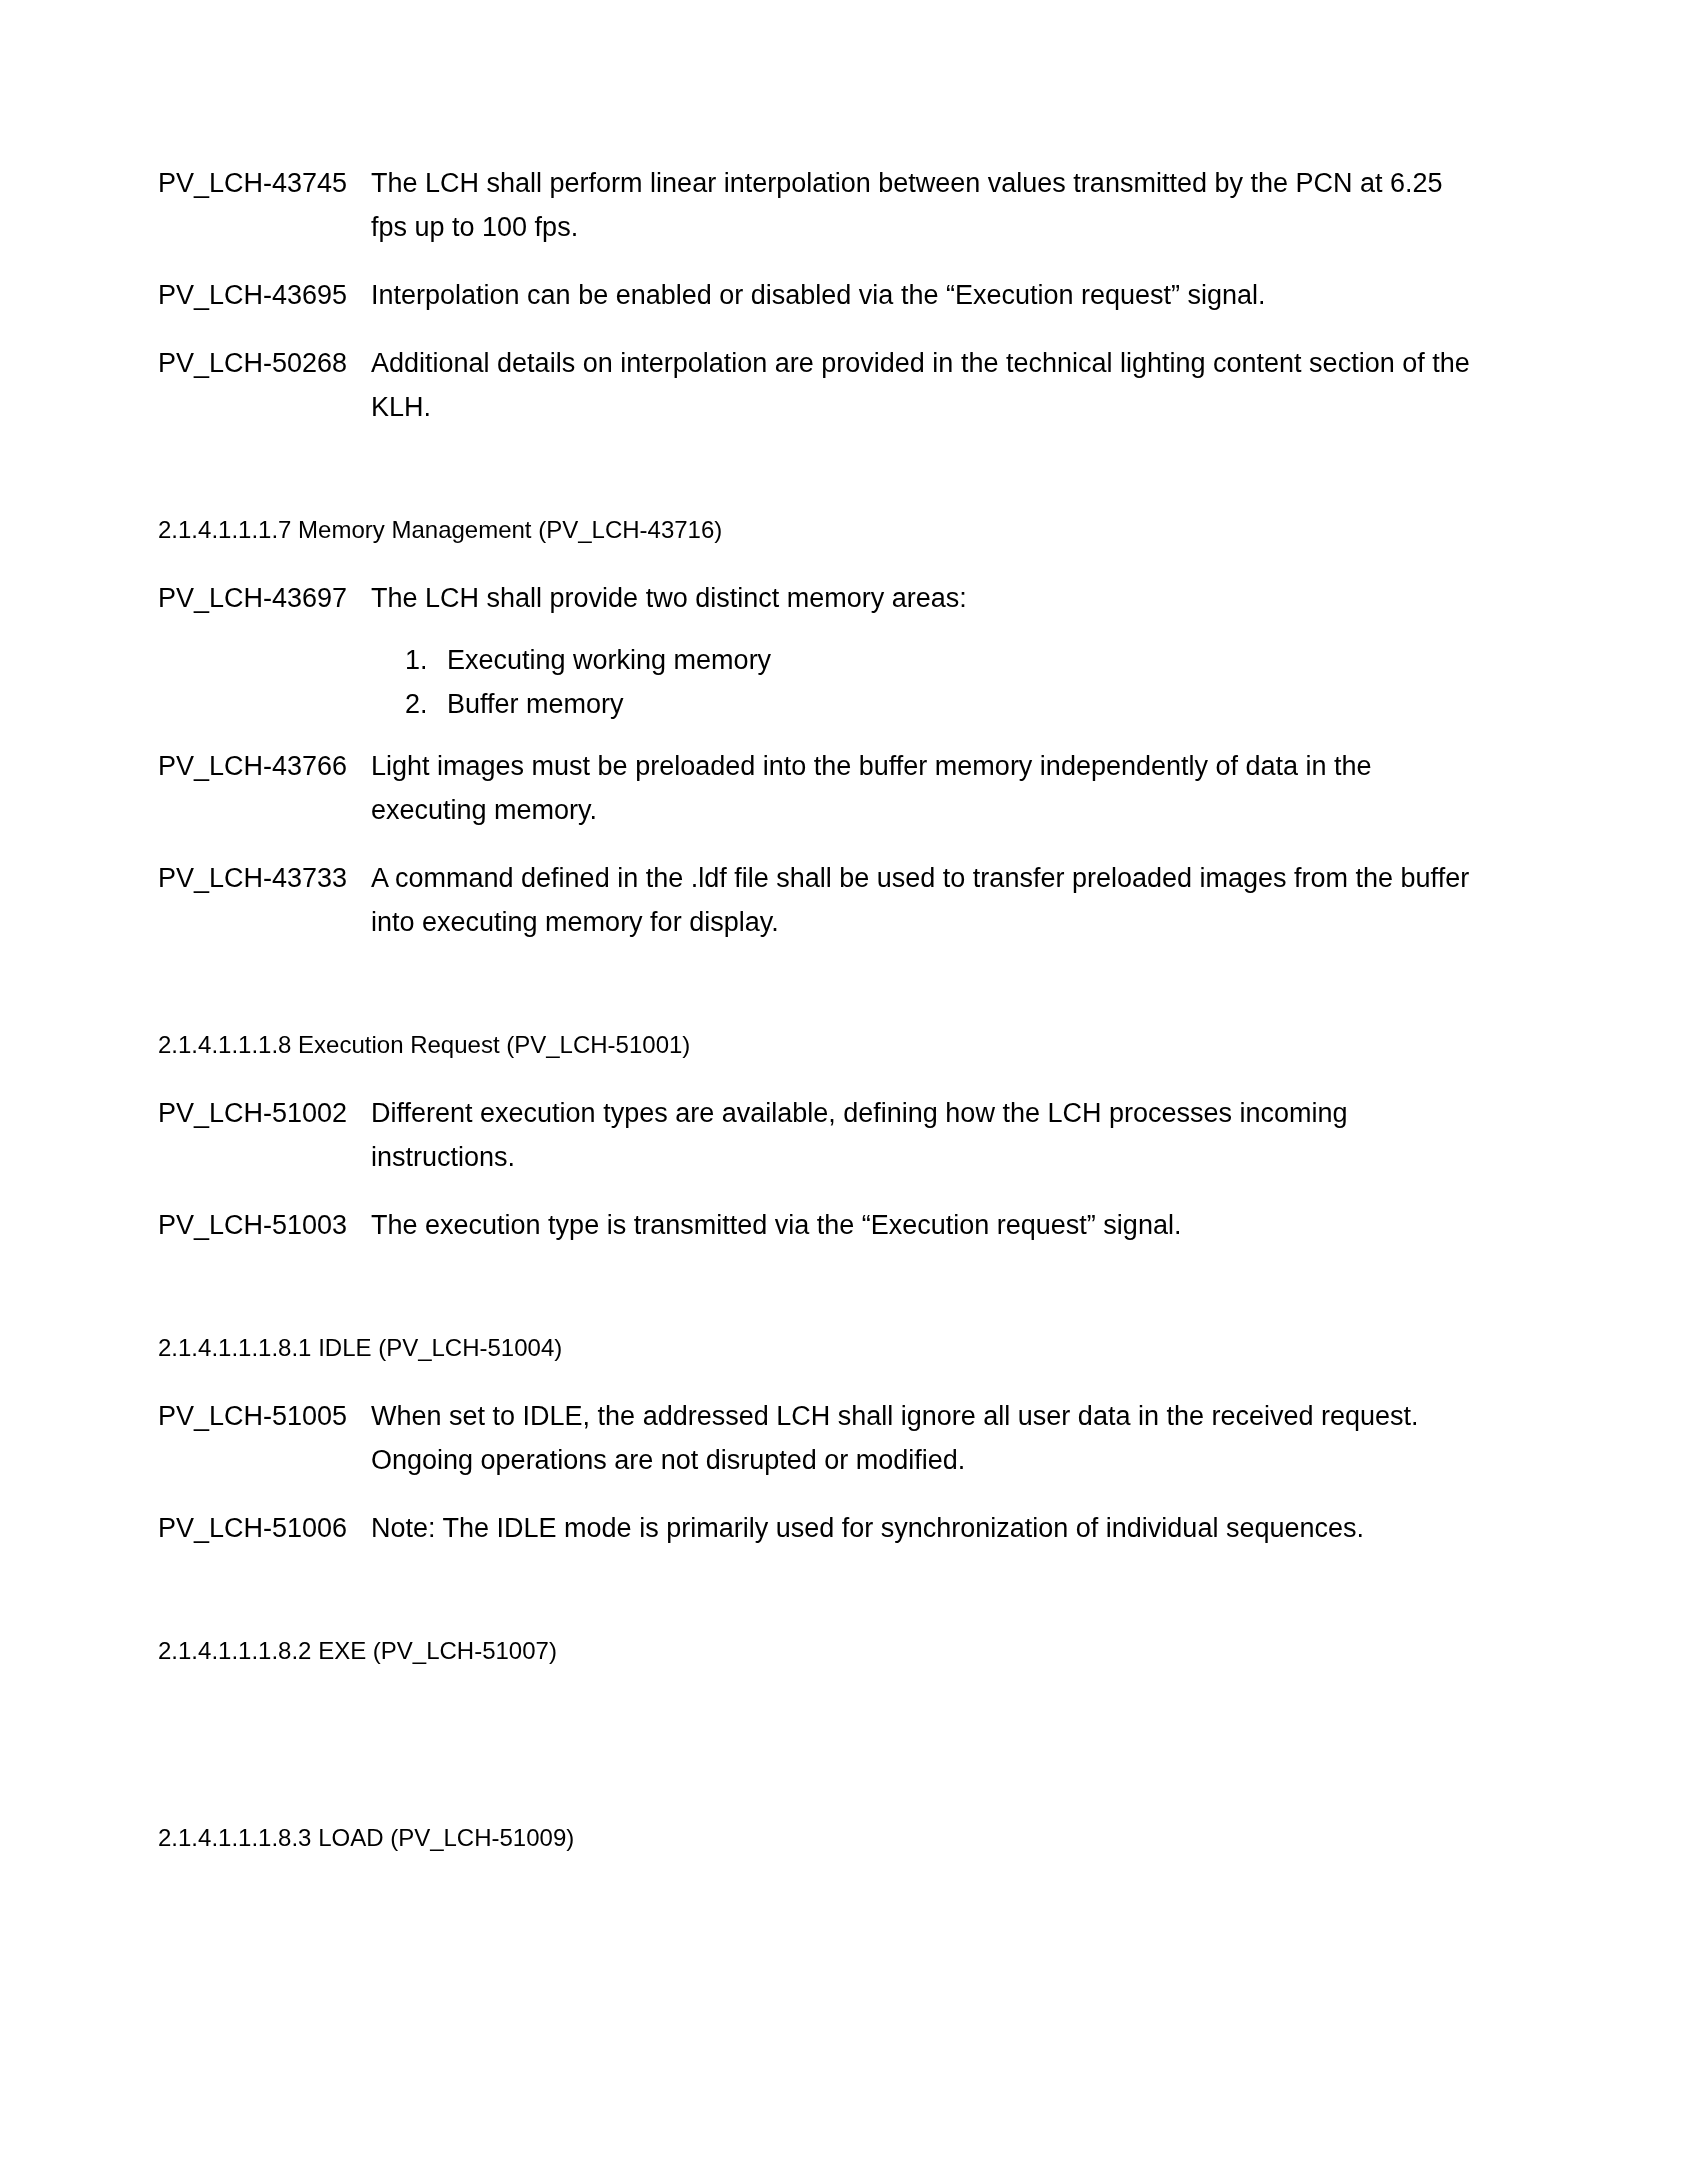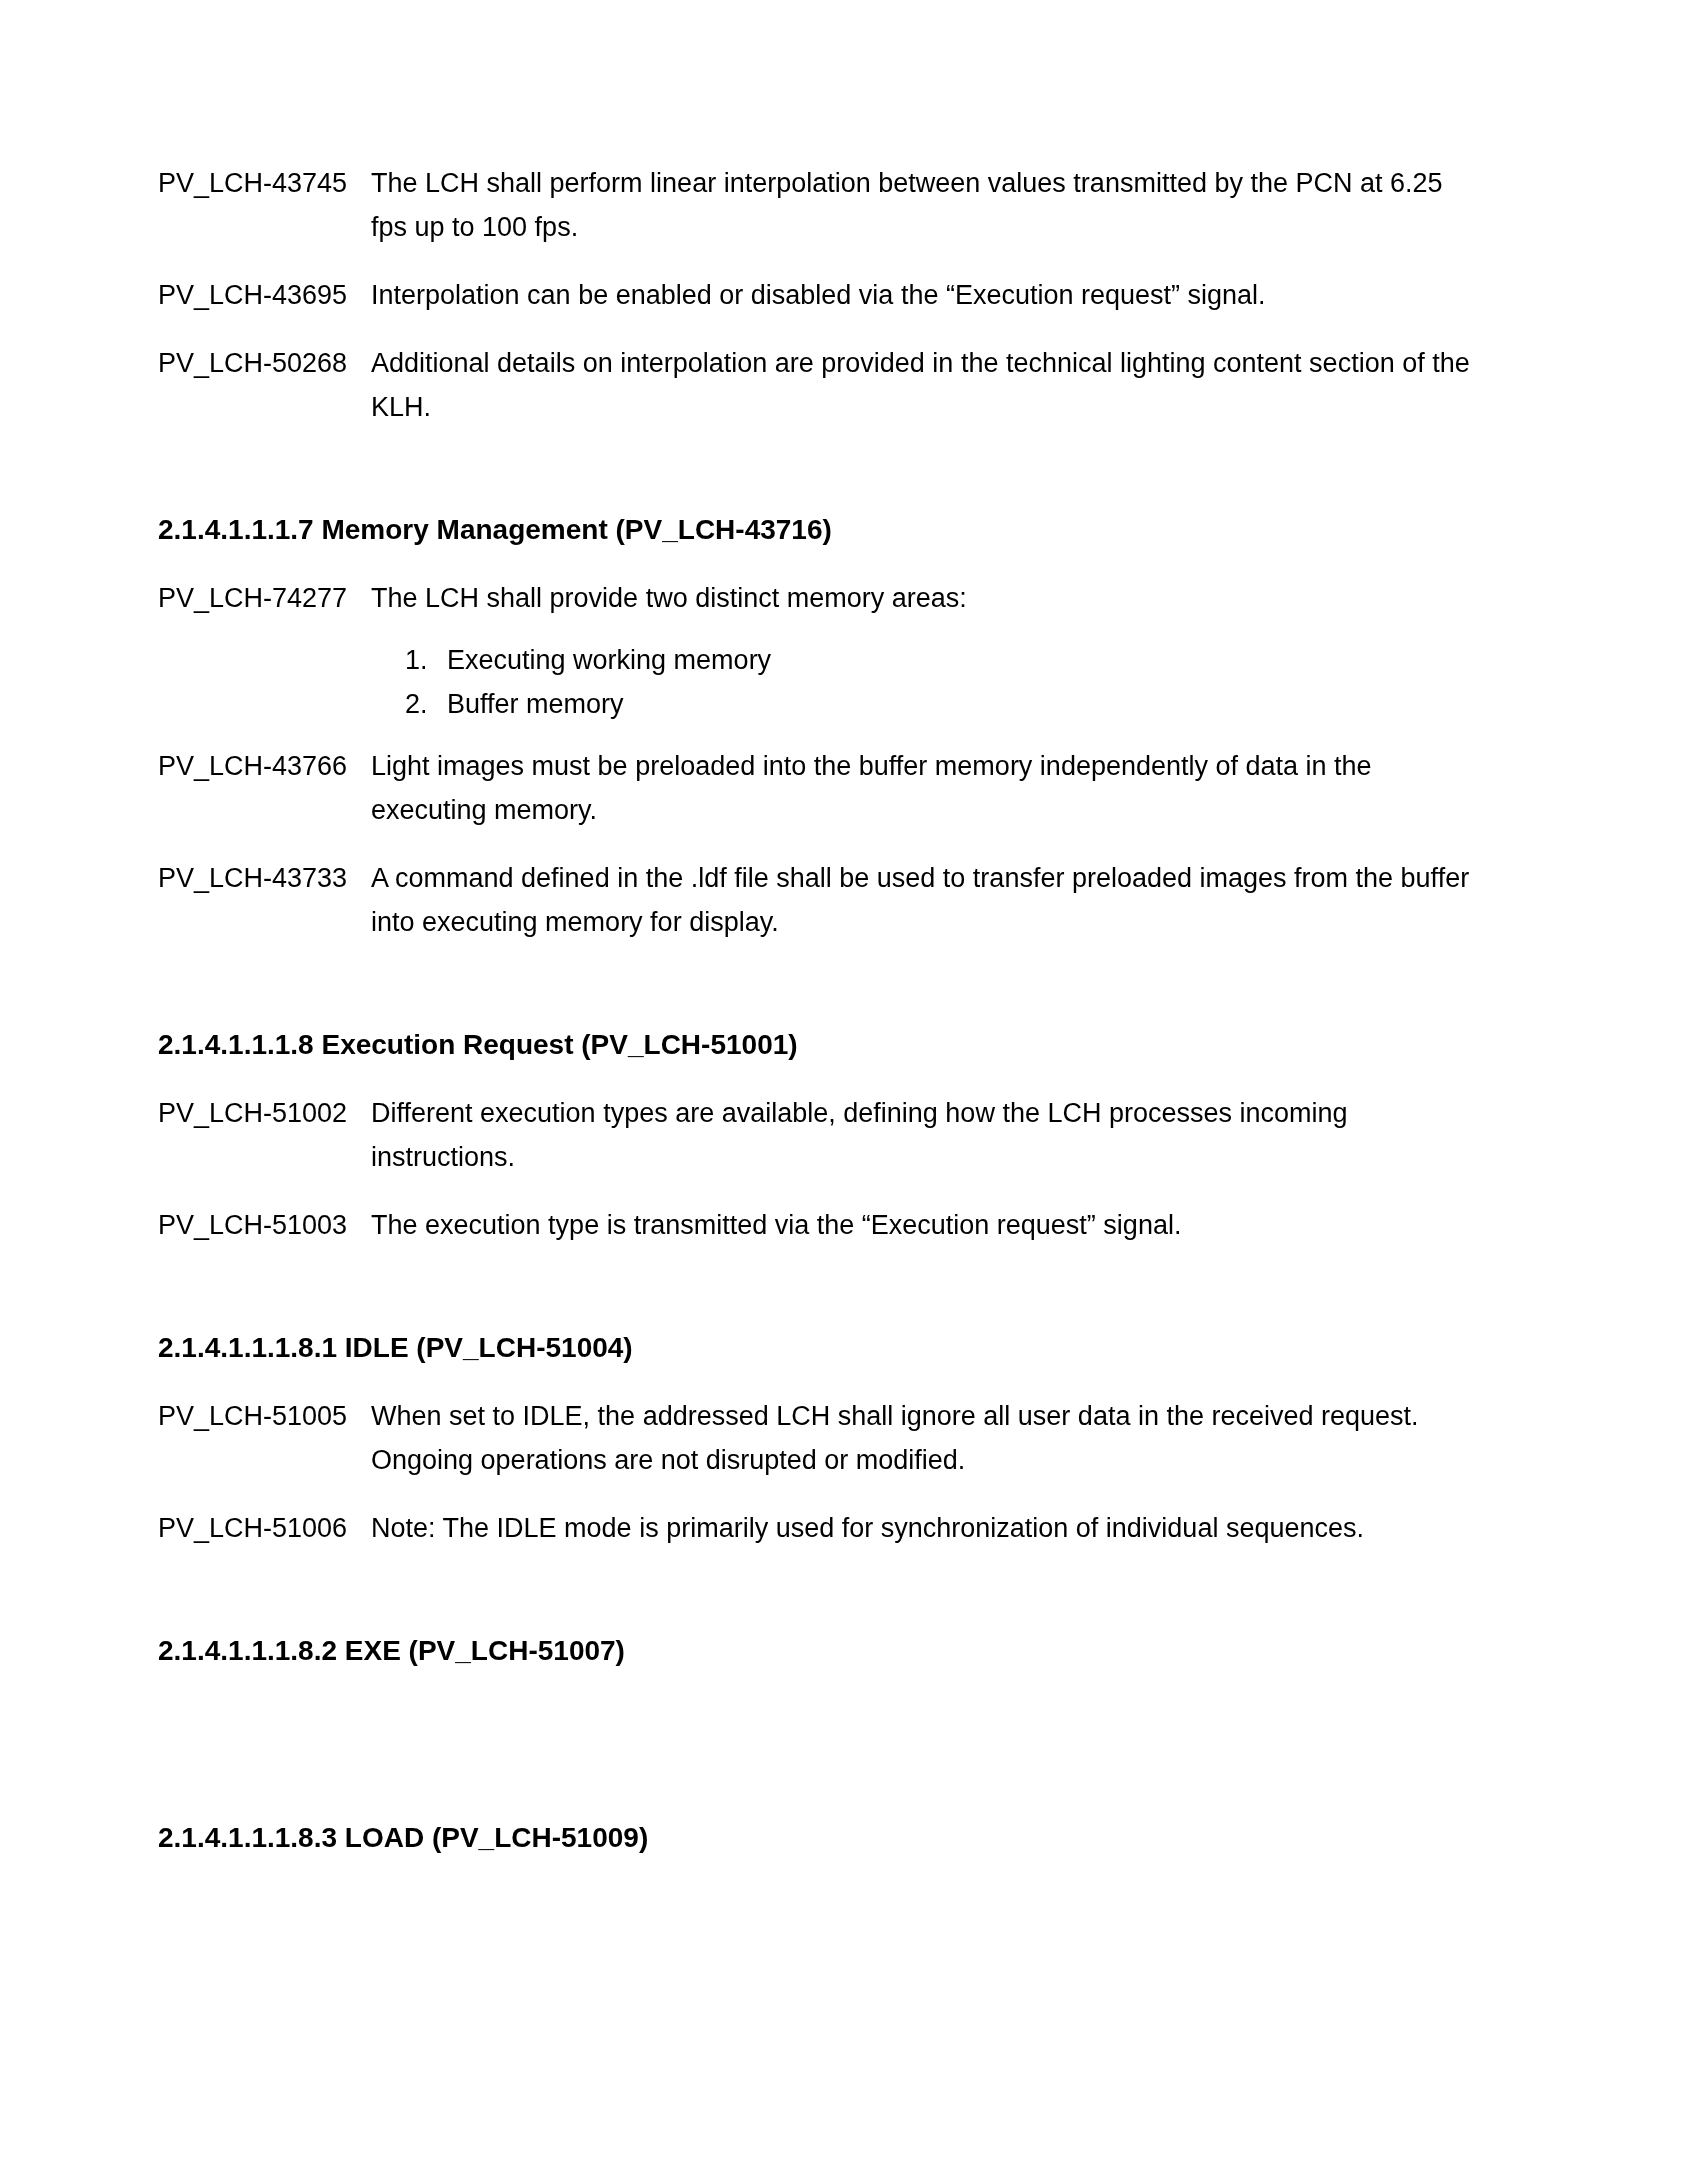--- a/index.html
+++ b/index.html
@@ -29,22 +29,22 @@
   .req-id {
     flex: 0 0 213px;
     width: 213px;
     white-space: nowrap;
   }
   .req-text {
     flex: 0 1 auto;
     max-width: 1099px;
   }
   .heading {
-    font-size: 28px;
-    font-weight: bold;
+    font-size: 24px;
+    font-weight: normal;
     line-height: 44px;
     margin-top: 55px;
     margin-bottom: 24px;
   }
   .heading.gap-large {
     margin-top: 119px;
   }
   .num-list {
     margin-top: -6px;
     margin-bottom: 18px;
@@ -72,21 +72,21 @@
   </div>
 
   <div class="req">
     <div class="req-id">PV_LCH-50268</div>
     <div class="req-text">Additional details on interpolation are provided in the technical lighting content section of the KLH.</div>
   </div>
 
   <h3 class="heading">2.1.4.1.1.1.7 Memory Management (PV_LCH-43716)</h3>
 
   <div class="req">
-    <div class="req-id">PV_LCH-74277</div>
+    <div class="req-id">PV_LCH-43697</div>
     <div class="req-text">The LCH shall provide two distinct memory areas:</div>
   </div>
 
   <ol class="num-list">
         <li>Executing working memory</li>
         <li>Buffer memory</li>
       </ol>
 
   <div class="req">
     <div class="req-id">PV_LCH-43766</div>

